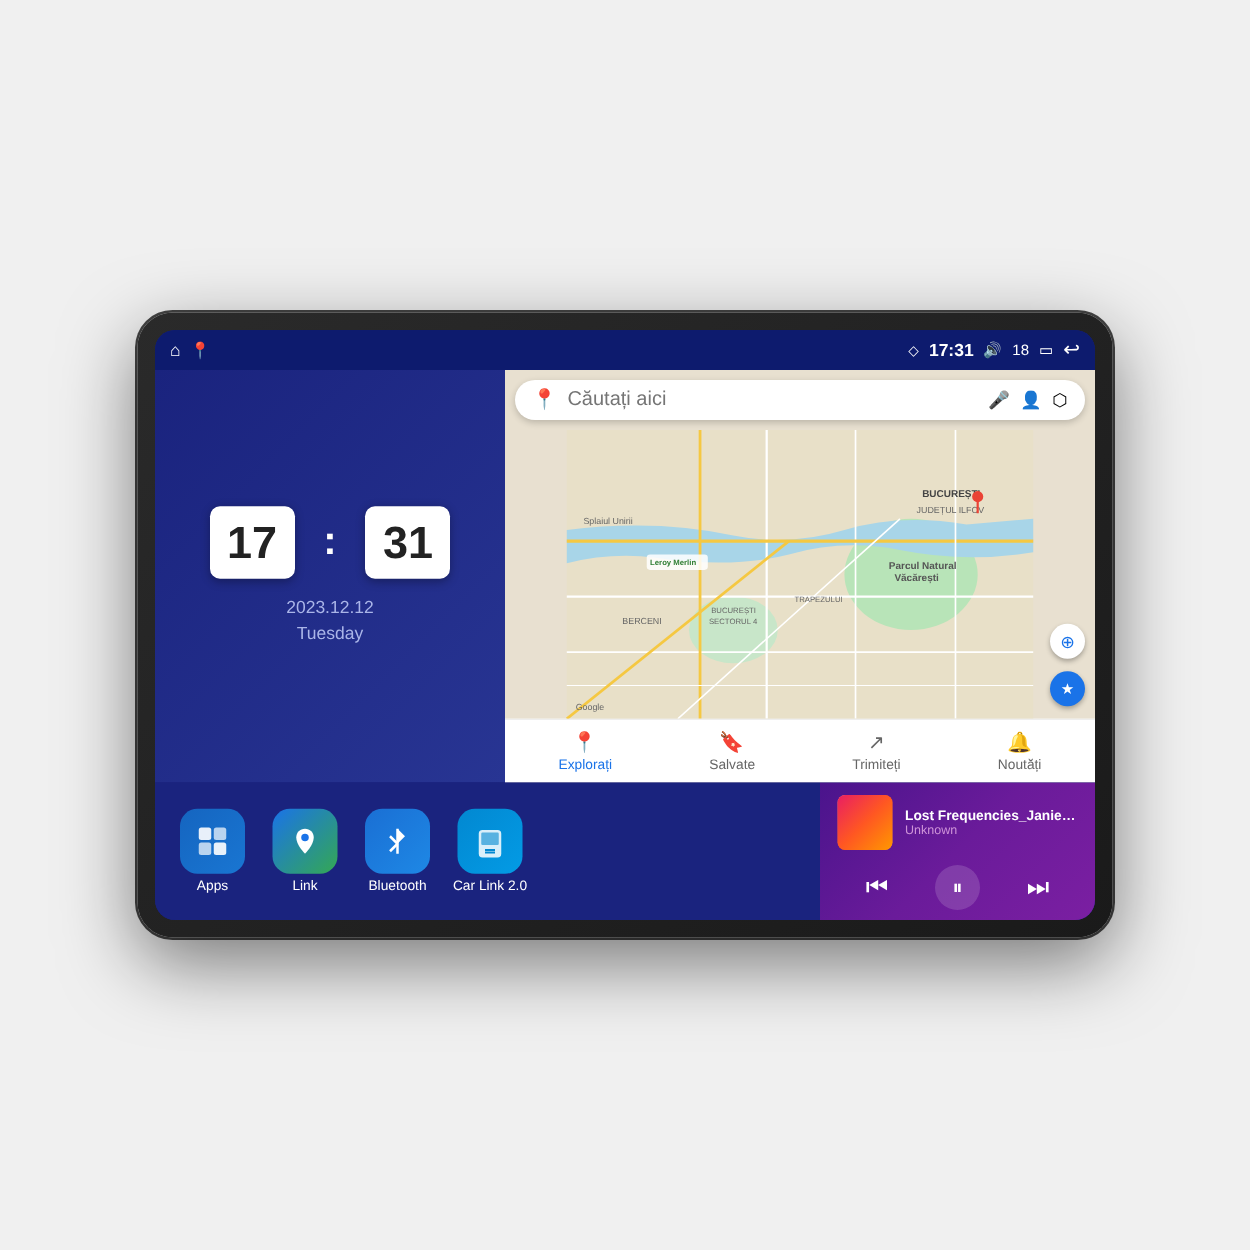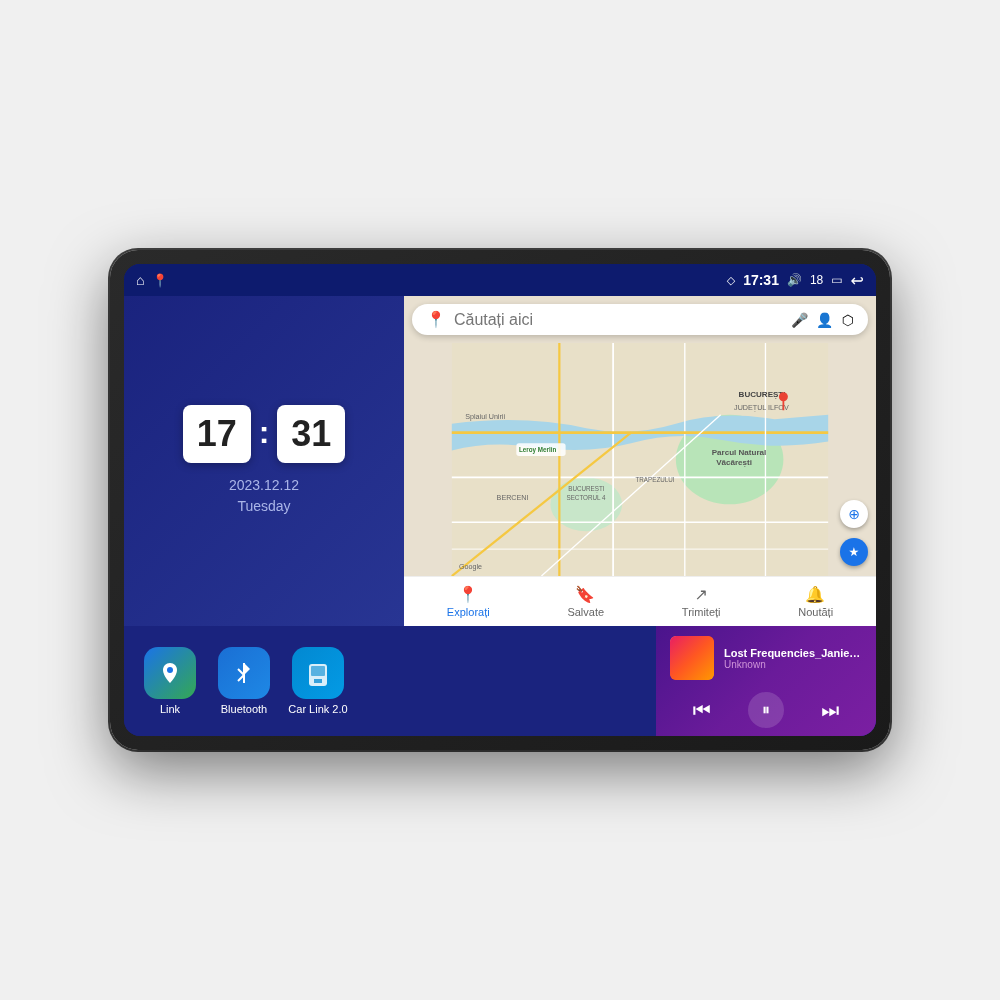--- a/index.html
+++ b/index.html
@@ -92,21 +92,21 @@
       flex-direction: column;
       align-items: center;
       justify-content: center;
       padding: 16px;
       gap: 12px;
     }
 
     .clock-display {
       display: flex;
       align-items: center;
-      gap: 8px;
+      gap: 23px;
     }
 
     .clock-block {
       background: white;
       border-radius: 8px;
       padding: 8px 14px;
       font-size: 36px;
       font-weight: bold;
       color: #222;
       min-width: 60px;
@@ -478,20 +478,31 @@
             </div>
           </div>
         </div>
 
       </div>
 
       <div class="bottom-section">
 
         <div class="app-dock">
 
+          <div class="app-icon-item">
+            <div class="app-icon-circle icon-apps">
+              <svg width="28" height="28" viewBox="0 0 28 28" fill="none">
+                <rect x="3" y="3" width="10" height="10" rx="2" fill="white" opacity="0.9"></rect>
+                <rect x="15" y="3" width="10" height="10" rx="2" fill="white" opacity="0.7"></rect>
+                <rect x="3" y="15" width="10" height="10" rx="2" fill="white" opacity="0.7"></rect>
+                <rect x="15" y="15" width="10" height="10" rx="2" fill="white" opacity="0.9"></rect>
+              </svg>
+            </div>
+            <span class="app-icon-label">Apps</span>
+          </div>
 
           <div class="app-icon-item">
             <div class="app-icon-circle icon-maps">
               <svg width="28" height="28" viewBox="0 0 28 28">
                 <path d="M14 4 C10 4 7 7 7 11 C7 17 14 24 14 24 C14 24 21 17 21 11 C21 7 18 4 14 4 Z" fill="white"></path>
                 <circle cx="14" cy="11" r="3" fill="#1a73e8"></circle>
               </svg>
             </div>
             <span class="app-icon-label">Link</span>
           </div>

